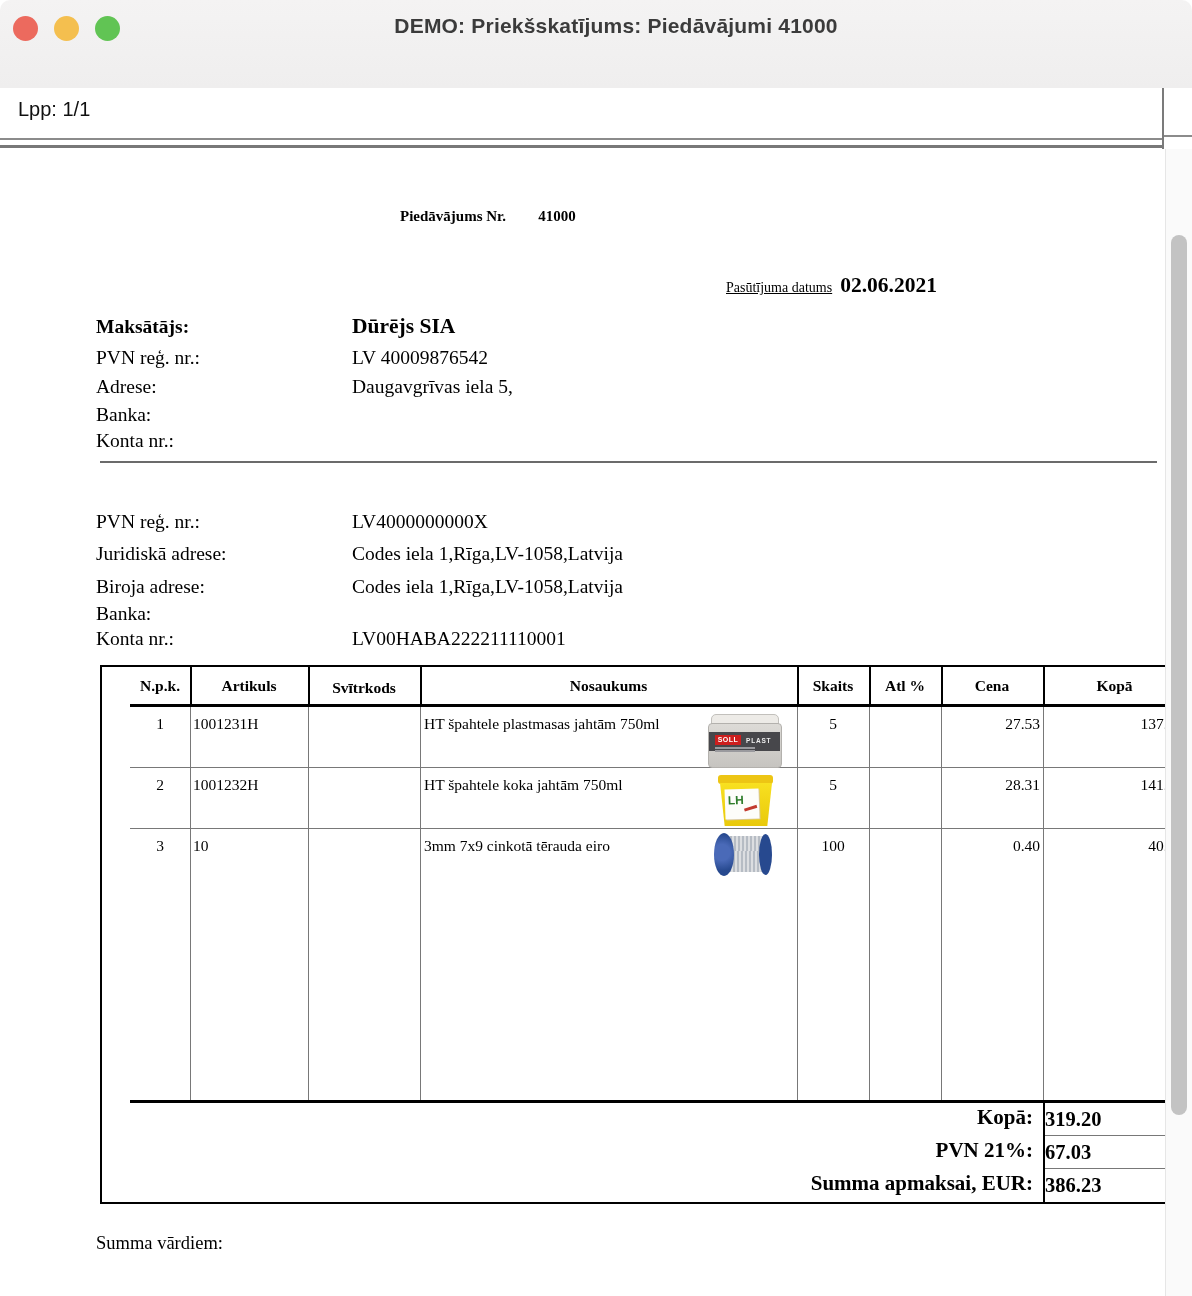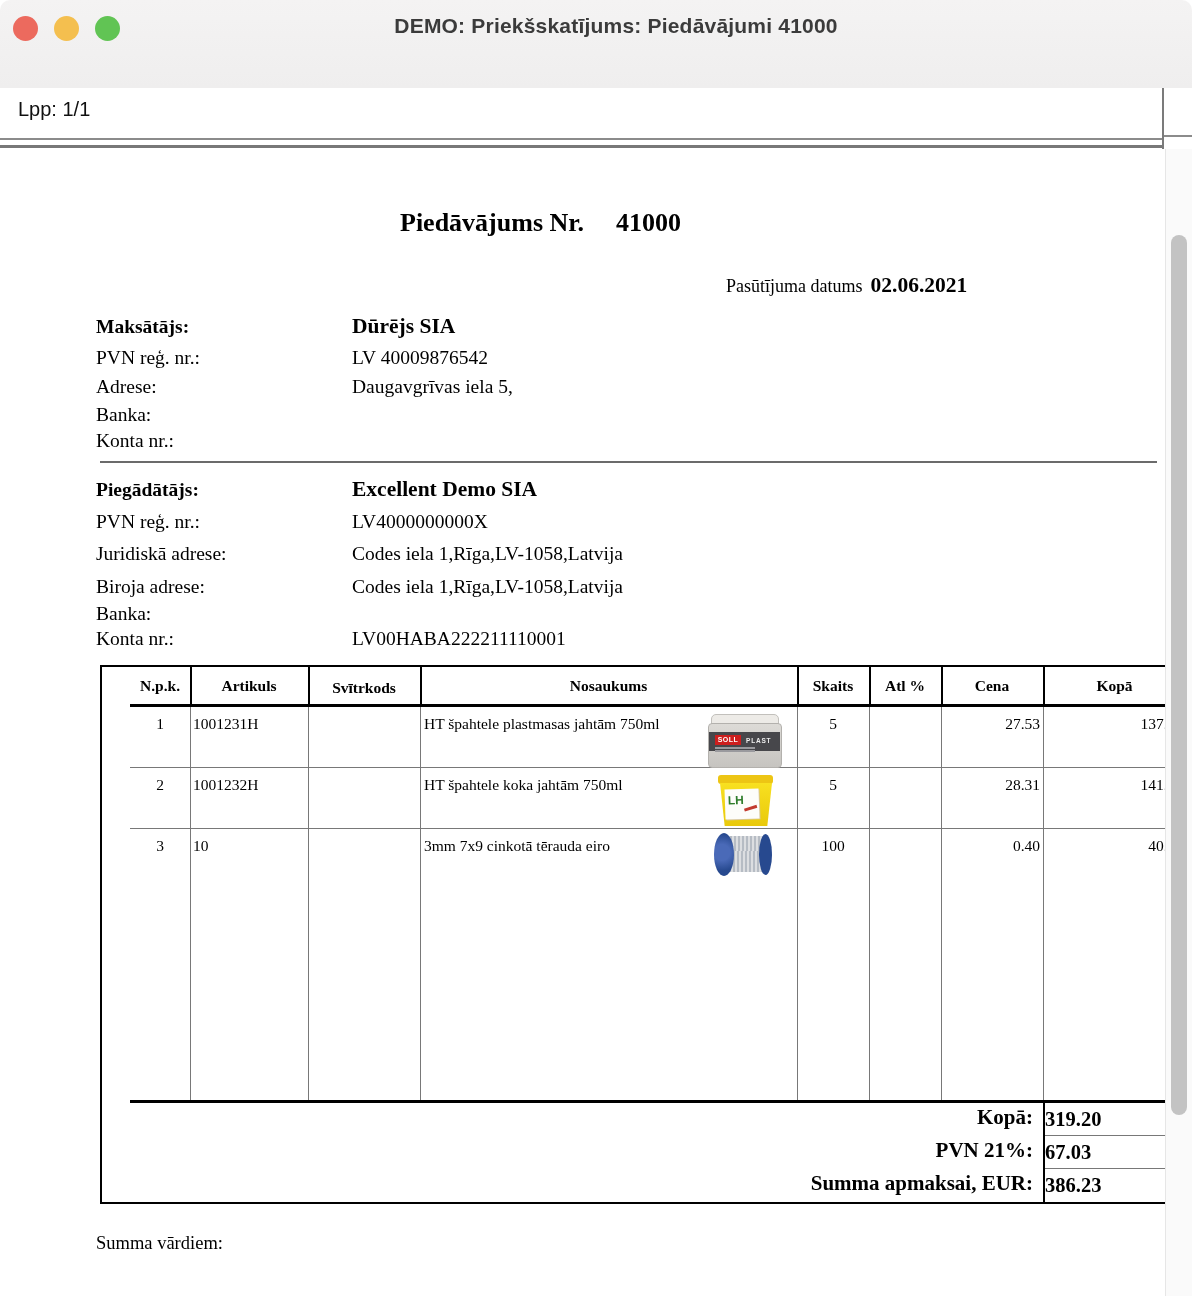--- a/index.html
+++ b/index.html
@@ -41,23 +41,23 @@
   .scrollbar {
     position:absolute; right:0; top:0; width:26px; height:1147px;
     background:#fafafa; border-left:1px solid #e6e6e6;
   }
   .scroll-thumb {
     position:absolute; left:5px; top:86px; width:16px; height:880px;
     border-radius:8px; background:#c3c3c3;
   }
 
   
-  .doc-title { position:absolute; left:400px; top:59px; font-size:26px; font-weight:bold; display:flex; gap:32px;text-align:center; }
+  .doc-title { position:absolute; left:400px; top:59px; font-size:15px; font-weight:bold; display:flex; gap:32px;text-align:center; }
   .date-line { position:absolute; left:726px; top:124px; display:flex; align-items:baseline; gap:8px; }
-  .date-label { font-size:18px; }
+  .date-label { font-size:14px;text-decoration:underline; }
   .date-value { font-size:21.5px; font-weight:bold; }
 
   
   .info-row { position:absolute; left:96px; font-size:19.5px; white-space:nowrap; }
   .info-row .lbl { display:inline-block; width:256px; }
   .info-row.first { font-weight:bold; }
   .info-row.first .val { font-size:21.5px; }
   .divider { position:absolute; left:100px; top:312px; width:1057px; height:2px; background:#6b6b6b; }
 
   
@@ -154,23 +154,20 @@
     </div>
     <div class="info-row" style="top:255px">
       <span class="lbl">Banka:</span><span class="val"></span>
     </div>
     <div class="info-row" style="top:281px">
       <span class="lbl">Konta nr.:</span><span class="val"></span>
     </div>
 
     <div class="divider"></div>
 
-    <div class="info-row first" style="top:328px">
-      <span class="lbl">Piegādātājs:</span><span class="val">Excellent Demo SIA</span>
-    </div>
     <div class="info-row" style="top:362px">
       <span class="lbl">PVN reģ. nr.:</span><span class="val">LV4000000000X</span>
     </div>
     <div class="info-row" style="top:394px">
       <span class="lbl">Juridiskā adrese:</span><span class="val">Codes iela 1,Rīga,LV-1058,Latvija</span>
     </div>
     <div class="info-row" style="top:427px">
       <span class="lbl">Biroja adrese:</span><span class="val">Codes iela 1,Rīga,LV-1058,Latvija</span>
     </div>
     <div class="info-row" style="top:454px">

